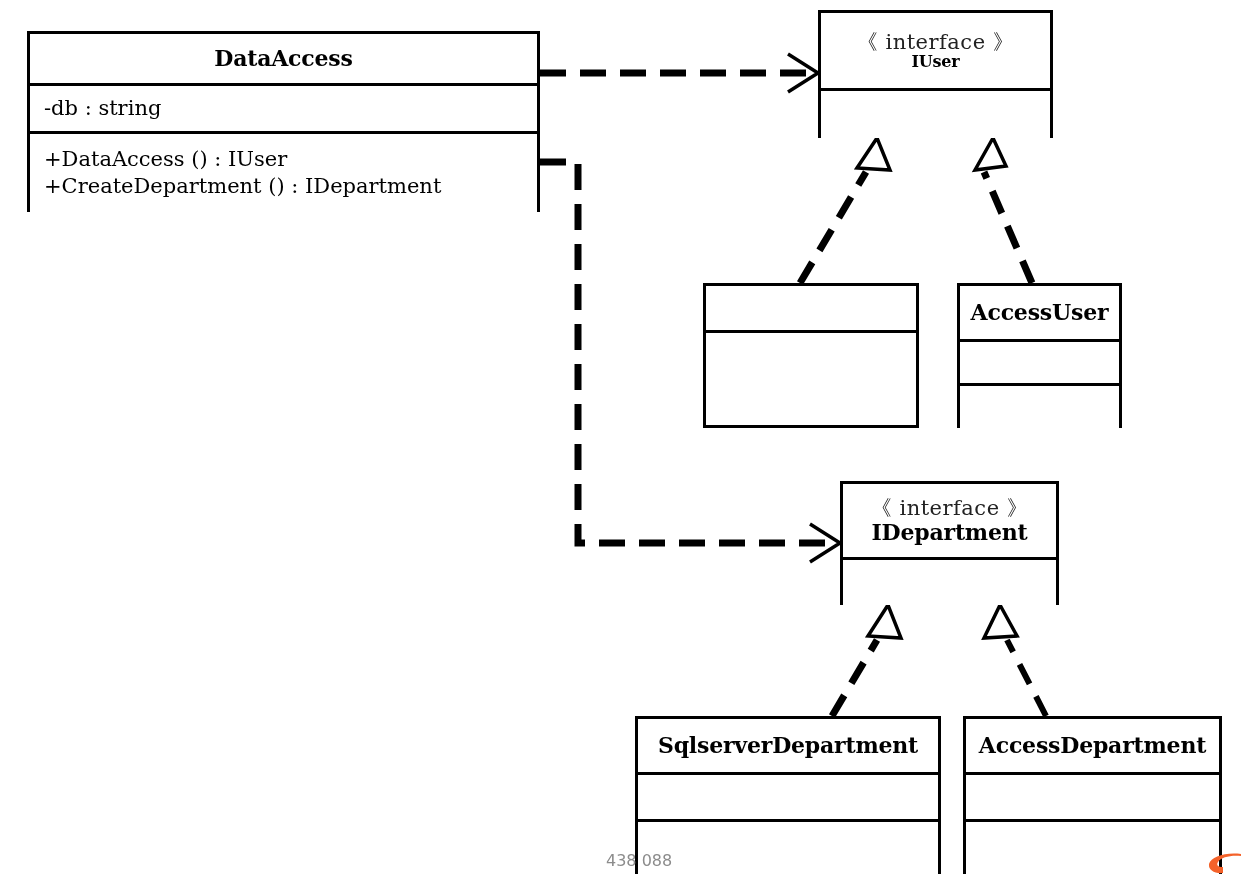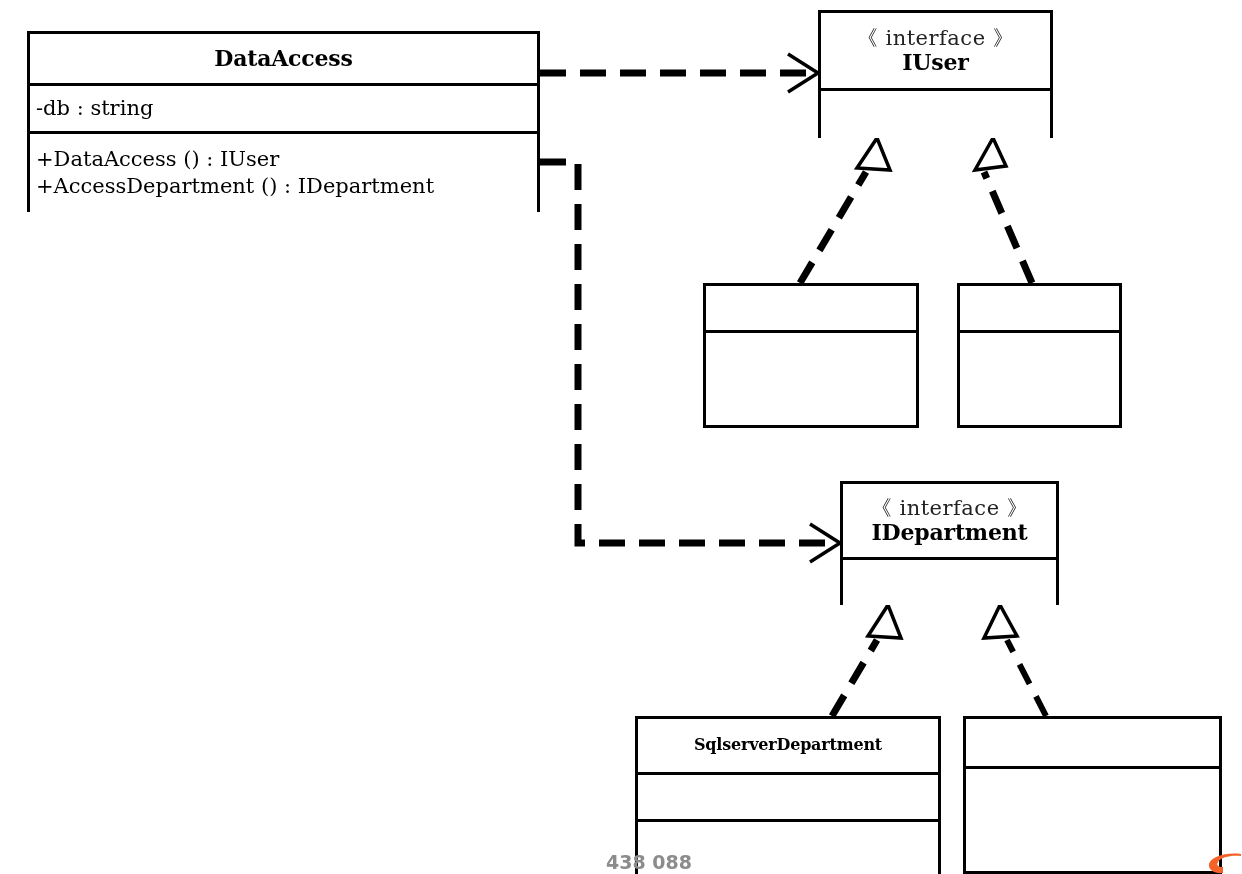--- a/index.html
+++ b/index.html
@@ -38,21 +38,21 @@
   .cmp-title {
     display: flex;
     flex-direction: column;
     align-items: center;
     justify-content: center;
   }
   .cmp-body {
     display: flex;
     flex-direction: column;
     justify-content: center;
-    padding: 2px 6px;
+    padding: 2px 14px;
   }
 
   .class-name {
     font-family: "DejaVu Serif", "Liberation Serif", serif;
     font-weight: bold;
     color: #000000;
     line-height: 1.05;
     white-space: nowrap;
     letter-spacing: -0.2px;
     text-align: right;
@@ -82,26 +82,25 @@
     width: 1242px;
     height: 874px;
     z-index: 2;
     pointer-events: none;
   }
 
   
   .watermark {
     position: absolute;
     font-family: "DejaVu Sans", "Liberation Sans", sans-serif;
-    font-size: 19px;
+    font-size: 16px;
     color: #8c8c8c;
     letter-spacing: 0px;
     z-index: 9;
     white-space: nowrap;
-    font-weight: bold;
   }
   .corner-mark {
     position: absolute;
     z-index: 9;
   }
 </style>
 </head>
 <body>
 
 <div id="canvas">
@@ -142,59 +141,65 @@
 
   <div class="uml-box" style="left:27px; top:31px; width:513px; height:181px;">
     <div class="compartment cmp-title" style="height:49px;">
       <div class="class-name" style="font-size:22px;">DataAccess</div>
     </div>
     <div class="compartment cmp-body" style="height:48px;">
       <div class="member" style="font-size:21px;">-db : string</div>
     </div>
     <div class="compartment cmp-body" style="height:81px;">
       <div class="member" style="font-size:21px;">+DataAccess () :  IUser</div>
-      <div class="member" style="font-size:21px;">+AccessDepartment () :  IDepartment</div>
+      <div class="member" style="font-size:21px;">+CreateDepartment () :  IDepartment</div>
     </div>
   </div>
 
   <div class="uml-box" style="left:818px; top:10px; width:235px; height:128px;">
     <div class="compartment cmp-title" style="height:75px;">
       <div class="stereotype" style="font-size:21px;">《 interface 》</div>
-      <div class="class-name" style="font-size:22px;">IUser</div>
+      <div class="class-name" style="font-size:16px;">IUser</div>
     </div>
     <div class="compartment cmp-body" style="height:50px;"></div>
   </div>
 
   <div class="uml-box" style="left:703px; top:283px; width:216px; height:145px;">
     <div class="compartment cmp-body" style="height:44px;"></div>
     <div class="compartment cmp-body" style="height:45px;"></div>
   </div>
 
   <div class="uml-box" style="left:957px; top:283px; width:165px; height:145px;">
+    <div class="compartment cmp-title" style="height:53px;">
+      <div class="class-name" style="font-size:22px;">AccessUser</div>
+    </div>
     <div class="compartment cmp-body" style="height:44px;"></div>
     <div class="compartment cmp-body" style="height:45px;"></div>
   </div>
 
   <div class="uml-box" style="left:840px; top:481px; width:219px; height:124px;">
     <div class="compartment cmp-title" style="height:73px;">
       <div class="stereotype" style="font-size:21px;">《 interface 》</div>
       <div class="class-name" style="font-size:22px;">IDepartment</div>
     </div>
     <div class="compartment cmp-body" style="height:48px;"></div>
   </div>
 
   <div class="uml-box" style="left:635px; top:716px; width:306px; height:158px;">
     <div class="compartment cmp-title" style="height:53px;">
-      <div class="class-name" style="font-size:16px;">SqlserverDepartment</div>
+      <div class="class-name" style="font-size:22px;">SqlserverDepartment</div>
     </div>
     <div class="compartment cmp-body" style="height:47px;"></div>
     <div class="compartment cmp-body" style="height:55px;"></div>
   </div>
 
   <div class="uml-box" style="left:963px; top:716px; width:259px; height:158px;">
+    <div class="compartment cmp-title" style="height:53px;">
+      <div class="class-name" style="font-size:22px;">AccessDepartment</div>
+    </div>
     <div class="compartment cmp-body" style="height:47px;"></div>
     <div class="compartment cmp-body" style="height:55px;"></div>
   </div>
 
   <div class="watermark" style="left:606px; top:851px;">438 088</div>
 
   <svg class="corner-mark" style="left:1205px; top:852px;" width="37" height="22" viewBox="0 0 37 22">
     <path d="M36 2 C20 0, 6 5, 4 12 C3 18, 10 22, 18 21 L18 15 C13 15, 11 13, 13 10 C16 5, 26 3, 36 4 Z" fill="#f4622a"></path>
   </svg>
 

